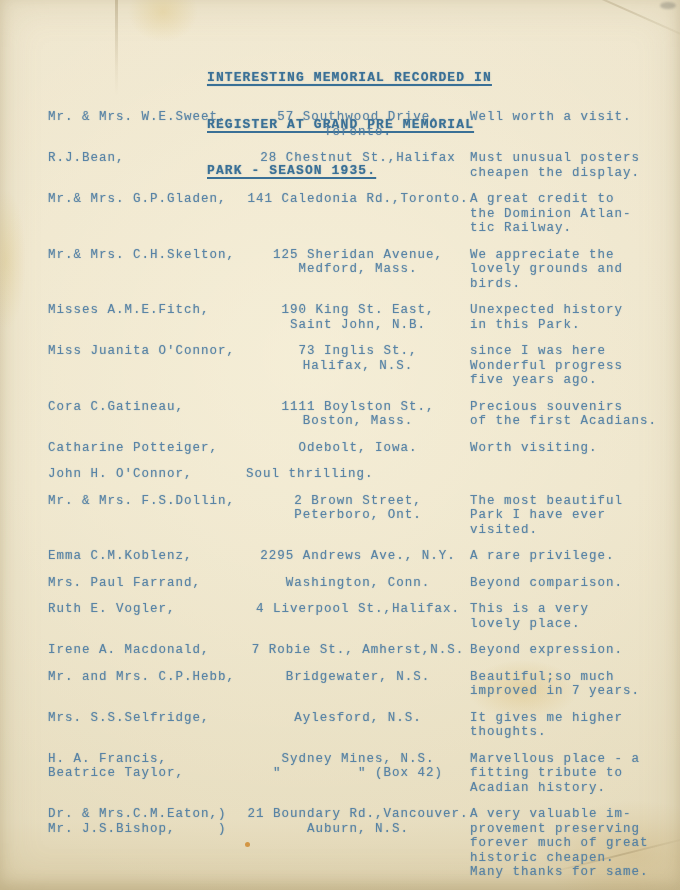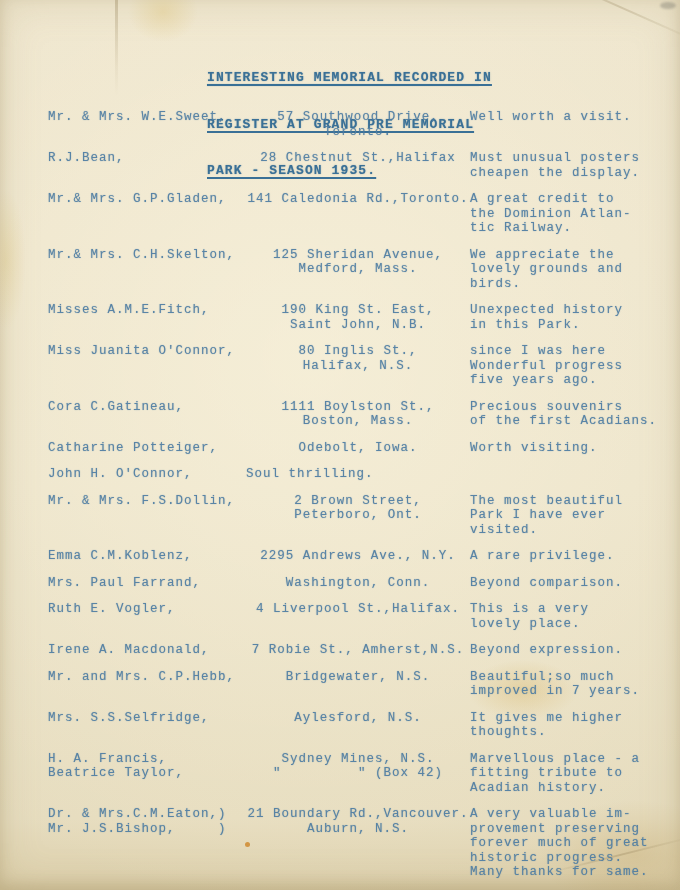--- a/index.html
+++ b/index.html
@@ -96,21 +96,21 @@
         <div class="cell cell-address"><div>125 Sheridan Avenue,</div><div>Medford, Mass.</div></div>
         <div class="cell cell-comment"><div>We appreciate the</div><div>lovely grounds and</div><div>birds.</div></div>
       </div>
       <div class="row">
         <div class="cell cell-name"><div>Misses A.M.E.Fitch,</div></div>
         <div class="cell cell-address"><div>190 King St. East,</div><div>Saint John, N.B.</div></div>
         <div class="cell cell-comment"><div>Unexpected history</div><div>in this Park.</div></div>
       </div>
       <div class="row">
         <div class="cell cell-name"><div>Miss Juanita O'Connor,</div></div>
-        <div class="cell cell-address"><div>80 Inglis St.,</div><div>Halifax, N.S.</div></div>
+        <div class="cell cell-address"><div>73 Inglis St.,</div><div>Halifax, N.S.</div></div>
         <div class="cell cell-comment"><div>since I was here</div><div>Wonderful progress</div><div>five years ago.</div></div>
       </div>
       <div class="row">
         <div class="cell cell-name"><div>Cora C.Gatineau,</div></div>
         <div class="cell cell-address"><div>1111 Boylston St.,</div><div>Boston, Mass.</div></div>
         <div class="cell cell-comment"><div>Precious souvenirs</div><div>of the first Acadians.</div></div>
       </div>
       <div class="row">
         <div class="cell cell-name"><div>Catharine Potteiger,</div></div>
         <div class="cell cell-address"><div>Odebolt, Iowa.</div></div>
@@ -156,16 +156,16 @@
         <div class="cell cell-comment"><div>It gives me higher</div><div>thoughts.</div></div>
       </div>
       <div class="row">
         <div class="cell cell-name"><div>H. A. Francis,</div><div>Beatrice Taylor,</div></div>
         <div class="cell cell-address"><div>Sydney Mines, N.S.</div><div>"         " (Box 42)</div></div>
         <div class="cell cell-comment"><div>Marvellous place - a</div><div>fitting tribute to</div><div>Acadian history.</div></div>
       </div>
       <div class="row">
         <div class="cell cell-name"><div>Dr. &amp; Mrs.C.M.Eaton,)</div><div>Mr. J.S.Bishop,     )</div></div>
         <div class="cell cell-address"><div>21 Boundary Rd.,Vancouver.</div><div>Auburn, N.S.</div></div>
-        <div class="cell cell-comment"><div>A very valuable im-</div><div>provement preserving</div><div>forever much of great</div><div>historic progress.</div><div>Many thanks for same.</div></div>
+        <div class="cell cell-comment"><div>A very valuable im-</div><div>provement preserving</div><div>forever much of great</div><div>historic cheapen.</div><div>Many thanks for same.</div></div>
       </div>
     </div>
 </div>
 
 </body></html>

